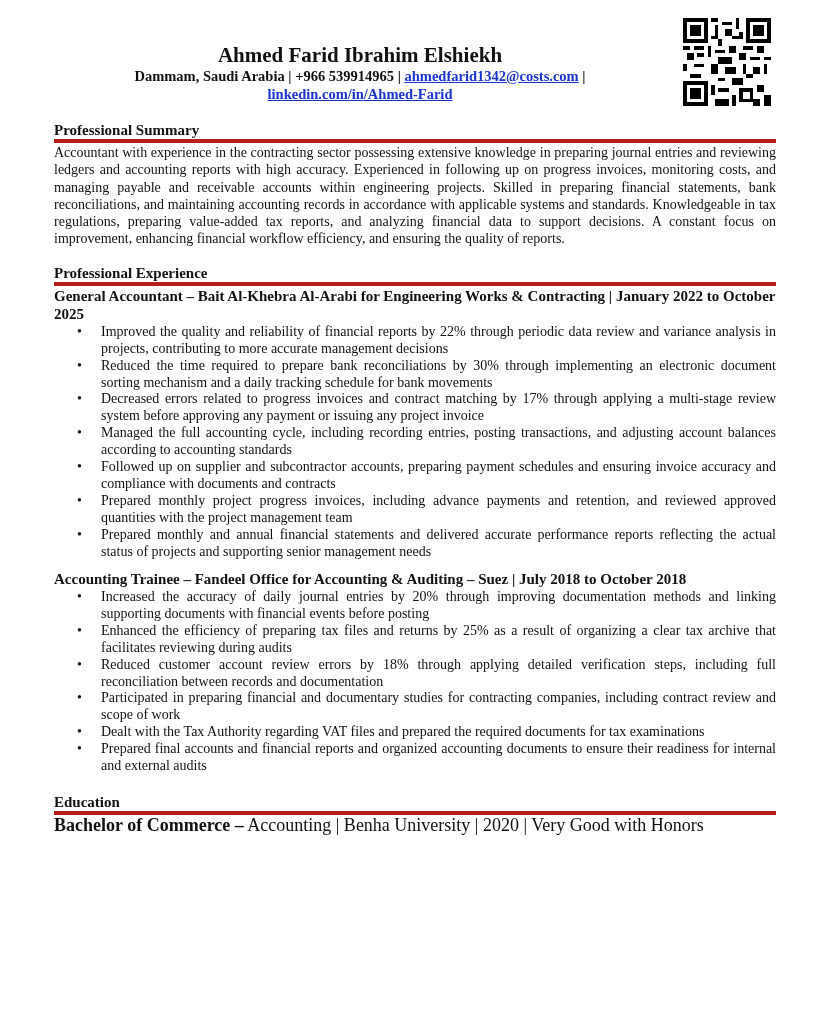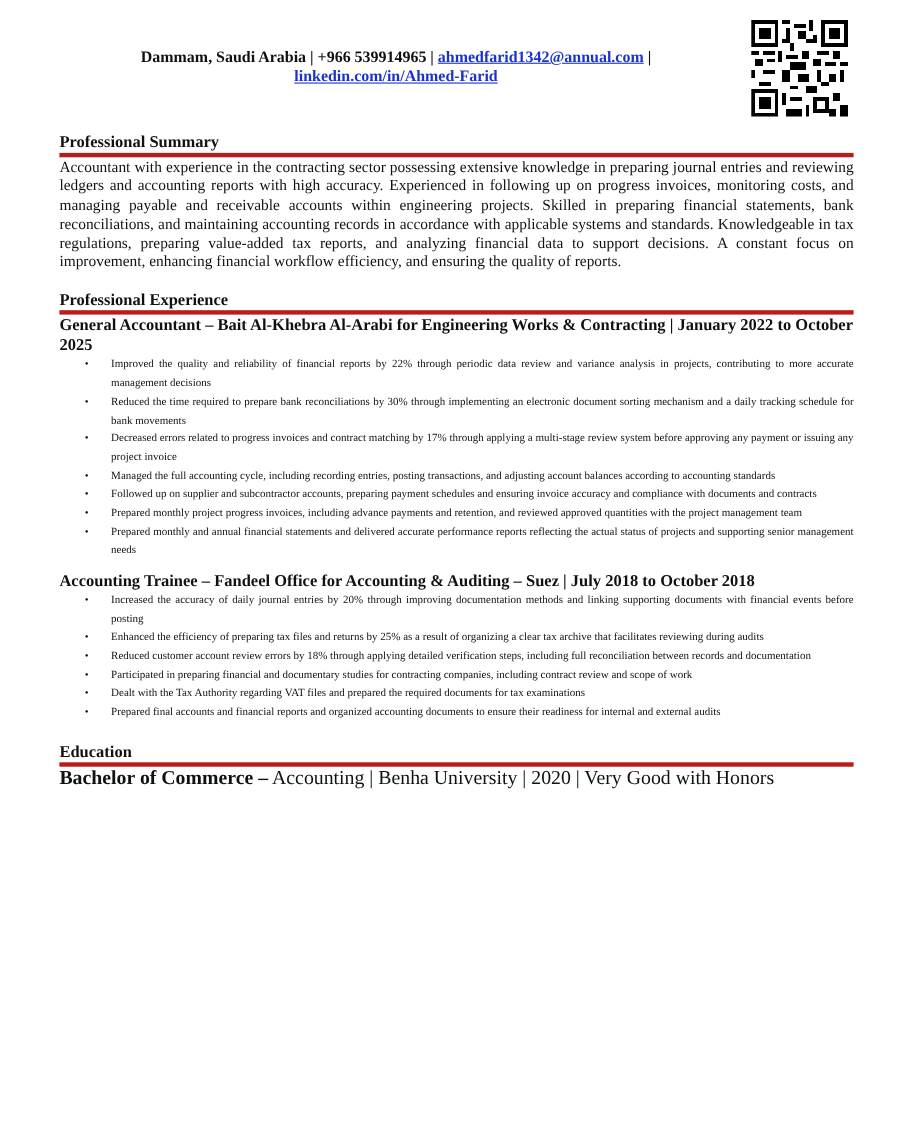--- a/index.html
+++ b/index.html
@@ -9,33 +9,34 @@
   .name { font-weight:bold; font-size:21px; line-height:24px; }
   .contact { font-weight:bold; font-size:14.5px; line-height:18px; }
   .contact a { color:#1a33cc; text-decoration:underline; }
   .qr { position:absolute; left:683px; top:18px; width:88px; height:88px; }
   .content { position:absolute; left:54px; top:122px; width:722px; }
   .sec-title { font-weight:bold; font-size:15px; line-height:17px; border-bottom:4px solid #b91c1c; padding-bottom:0px; }
   .summary { font-size:14px; line-height:17.3px; text-align:justify; margin-top:1px; }
   .gap1 { height:17px; }
   .job-title { font-weight:bold; font-size:15px; line-height:18.5px; margin-top:1px; }
   ul { margin:0; padding:0 0 0 47px; list-style:none; }
-  li { font-size:10px; line-height:16.9px; text-align:justify; position:relative; }
+  li { font-size:14px; line-height:16.9px; text-align:justify; position:relative; }
   li::before { content:"\2022"; position:absolute; left:-24px; top:0; }
   .gap2 { height:9px; }
   .gap3 { height:19px; }
   .edu { font-size:18px; line-height:19px; margin-top:1px; }
   .edu b { font-weight:bold; }
 </style>
 </head>
 <body>
 
 <div class="header">
+  <div class="name">Ahmed Farid Ibrahim Elshiekh</div>
   <div class="contact">
-    <span>Dammam, Saudi Arabia</span><span> | </span><span>+966 539914965</span><span> | </span><a>ahmedfarid1342@annual.com</a><span> | </span><br>
+    <span>Dammam, Saudi Arabia</span><span> | </span><span>+966 539914965</span><span> | </span><a>ahmedfarid1342@costs.com</a><span> | </span><br>
     <a>linkedin.com/in/Ahmed-Farid</a>
   </div>
 </div>
 
 <svg class="qr" viewBox="0 0 25 25" shape-rendering="crispEdges">
   <rect width="25" height="25" fill="#fff"></rect>
   <g fill="#000">
     <rect x="0" y="0" width="7" height="7"></rect>
       <rect x="1" y="1" width="5" height="5" fill="#fff"></rect>
       <rect x="2" y="2" width="3" height="3"></rect>

